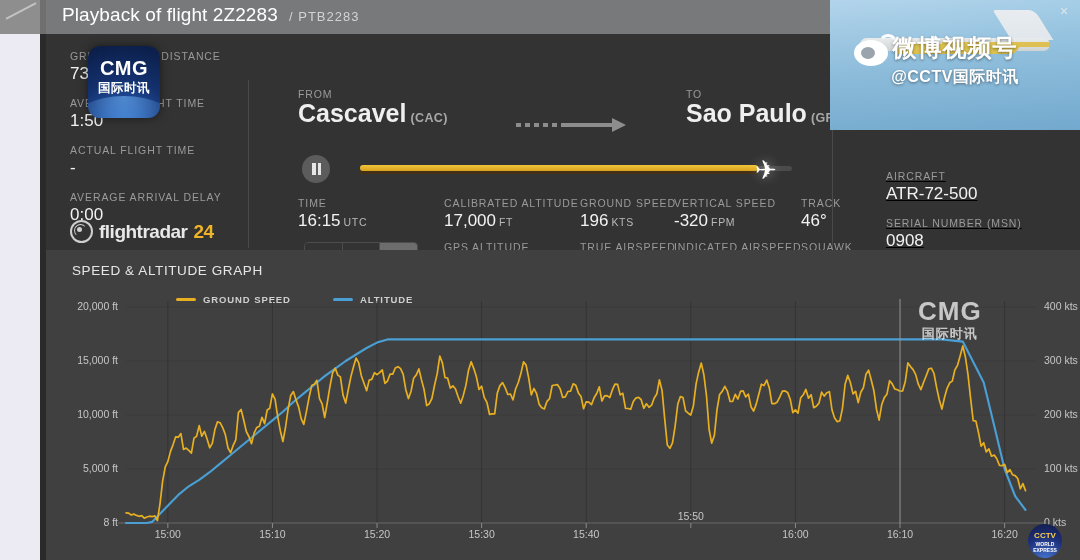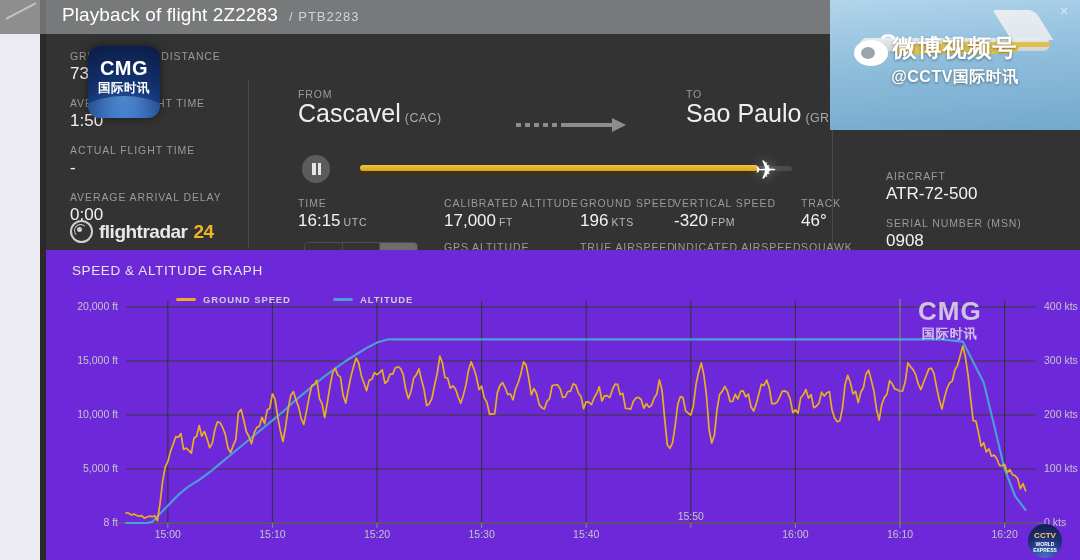--- a/index.html
+++ b/index.html
@@ -33,21 +33,21 @@
   .fr24logo .ring{width:19px;height:19px;border-radius:50%;border:2px solid #cfcfcf;position:relative;}
   .fr24logo .ring:after{content:"";position:absolute;left:5px;top:5px;width:5px;height:5px;border-radius:50%;background:#cfcfcf;}
   .fr24logo .ring:before{content:"";position:absolute;left:2px;top:2px;width:11px;height:11px;border-radius:50%;border:1.5px solid #cfcfcf;border-bottom-color:transparent;border-right-color:transparent;}
   .fr24logo .w1{font-size:19px;color:#e8e8e8;font-weight:bold;letter-spacing:-.5px;}
   .fr24logo .w2{font-size:19px;color:#f0b428;font-weight:bold;letter-spacing:-.5px;}
 
   
   .route{position:absolute;left:252px;top:54px;width:560px;height:56px;}
   .route .from{position:absolute;left:0;top:0;}
   .route .to{position:absolute;left:388px;top:0;}
-  .city{font-size:25px;color:#efefef;font-weight:400;margin-top:-1px;}
+  .city{font-size:25px;color:#efefef;font-weight:700;margin-top:-1px;}
   .city .iata{font-size:12.5px;color:#a9a9a9;letter-spacing:.4px;margin-left:4px;}
   .arrow{position:absolute;left:218px;top:30px;width:120px;height:14px;}
   .arrow .dots{position:absolute;left:0;top:5px;width:48px;height:4px;background:repeating-linear-gradient(to right,#8d8d8d 0 5px,transparent 5px 9px);}
   .arrow .bar{position:absolute;left:48px;top:5px;width:52px;height:4px;background:#8d8d8d;}
   .arrow .head{position:absolute;left:96px;top:0;width:0;height:0;border-top:7px solid transparent;border-bottom:7px solid transparent;border-left:14px solid #8d8d8d;}
 
   
   .progress{position:absolute;left:252px;top:118px;width:560px;height:34px;}
   .pausebtn{position:absolute;left:4px;top:3px;width:28px;height:28px;border-radius:50%;background:#5c5c5c;}
   .pausebtn i{position:absolute;top:8px;width:3.5px;height:12px;background:#e6e6e6;}
@@ -64,21 +64,21 @@
   .lock{display:inline-block;width:12px;height:10px;background:#e3ae1e;border-radius:2px;position:relative;margin-top:5px;}
   .lock:before{content:"";position:absolute;left:2.5px;top:-5px;width:7px;height:7px;border:2px solid #e3ae1e;border-bottom:none;border-radius:4px 4px 0 0;}
   .lock:after{content:"";position:absolute;left:5px;top:3px;width:2px;height:4px;background:#6b4f05;}
 
   
   .viewbtns{position:absolute;left:258px;top:208px;width:112px;height:32px;border-radius:4px;overflow:hidden;display:flex;border:1px solid #4d4d4d;}
   .vb{flex:1;display:flex;align-items:center;justify-content:center;background:#333333;border-right:1px solid #4d4d4d;}
   .vb:last-child{border-right:none;background:#6d6d6d;}
 
   
-  .rightcol{position:absolute;left:840px;top:136px;width:190px;}
+  .rightcol{position:absolute;left:840px;top:136px;width:190px;text-decoration:underline;}
 
   
   .photo{position:absolute;left:830px;top:0;width:250px;height:130px;background:linear-gradient(170deg,#a8cfe8 0%,#8fc1e0 45%,#7fb6da 100%);overflow:hidden;}
   .photo .plane-ph{position:absolute;left:22px;top:14px;width:212px;height:52px;}
   .photo .fuse{position:absolute;left:8px;top:24px;width:190px;height:13px;border-radius:7px;background:linear-gradient(to bottom,#f2f2f0,#d7d7d4);}
   .photo .tailfin{position:absolute;left:150px;top:-4px;width:42px;height:30px;background:#e8ecef;transform:skewX(32deg);border-radius:3px 6px 0 0;}
   .photo .wing{position:absolute;left:46px;top:30px;width:120px;height:10px;background:#e5c23a;transform:skewX(-38deg);border-radius:3px;}
   .photo .stripe{position:absolute;left:90px;top:28px;width:108px;height:5px;background:#e8b820;opacity:.85;}
   .photo .haze{position:absolute;left:0;top:0;width:250px;height:130px;background:linear-gradient(to bottom,rgba(255,255,255,.12),rgba(60,110,150,.18));}
   .wb{position:absolute;left:0;top:32px;width:250px;text-align:center;}
@@ -90,21 +90,21 @@
   .wb-eye .arc{position:absolute;left:24px;top:0;width:14px;height:14px;border:3px solid #ffffff;border-radius:50%;border-bottom-color:transparent;border-left-color:transparent;}
   .close-x{position:absolute;right:6px;top:4px;width:14px;height:14px;color:#dfe6ea;font-size:14px;line-height:14px;}
 
   
   .cmg-badge{position:absolute;left:88px;top:46px;width:72px;height:72px;border-radius:12px;background:radial-gradient(circle at 50% 115%,#2f6fd0 0%,#14316e 55%,#0a1c44 100%);box-shadow:0 0 10px rgba(0,0,0,.5);overflow:hidden;}
   .cmg-badge .c1{position:absolute;left:0;top:11px;width:72px;text-align:center;font-size:20px;font-weight:bold;color:#ffffff;letter-spacing:.5px;}
   .cmg-badge .c2{position:absolute;left:0;top:34px;width:72px;text-align:center;font-size:12.5px;font-weight:bold;color:#ffffff;letter-spacing:.5px;}
   .cmg-badge .glow{position:absolute;left:-18px;bottom:-34px;width:108px;height:56px;border-radius:50%;background:radial-gradient(ellipse at 50% 0,rgba(120,190,255,.55),rgba(20,60,140,0) 70%);}
 
   
-  .graph{position:absolute;left:46px;top:250px;width:1034px;height:310px;background:#6d28d9;}
+  .graph{position:absolute;left:46px;top:250px;width:1034px;height:310px;background:#404040;}
   .gtitle{position:absolute;left:26px;top:13px;font-size:13.5px;color:#e6e6e6;letter-spacing:.6px;}
   .legend{position:absolute;left:130px;top:44px;display:flex;gap:42px;align-items:center;}
   .lg{display:flex;align-items:center;gap:7px;}
   .lg .sw{width:20px;height:3px;border-radius:2px;}
   .lg .tx{font-size:9.5px;color:#cfcfcf;letter-spacing:.9px;font-weight:bold;}
 
   .plot{position:absolute;left:0;top:0;width:1034px;height:310px;}
   .ylab{position:absolute;font-size:10.5px;color:#c6c6c6;text-align:right;}
   .ylab.r{text-align:left;}
   .xlab{position:absolute;font-size:10.5px;color:#c6c6c6;text-align:center;width:50px;}

